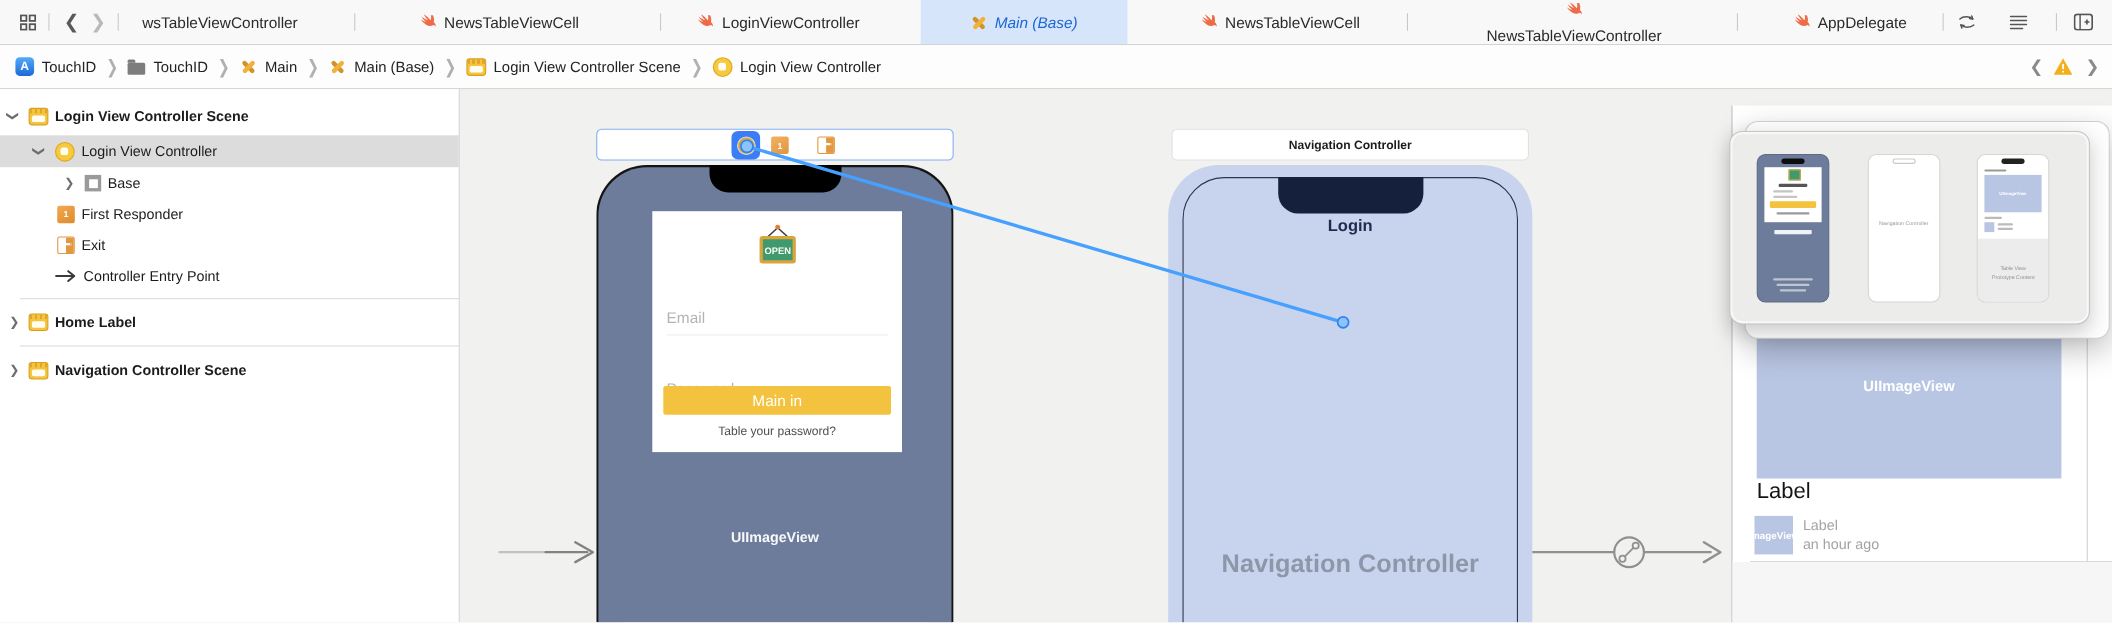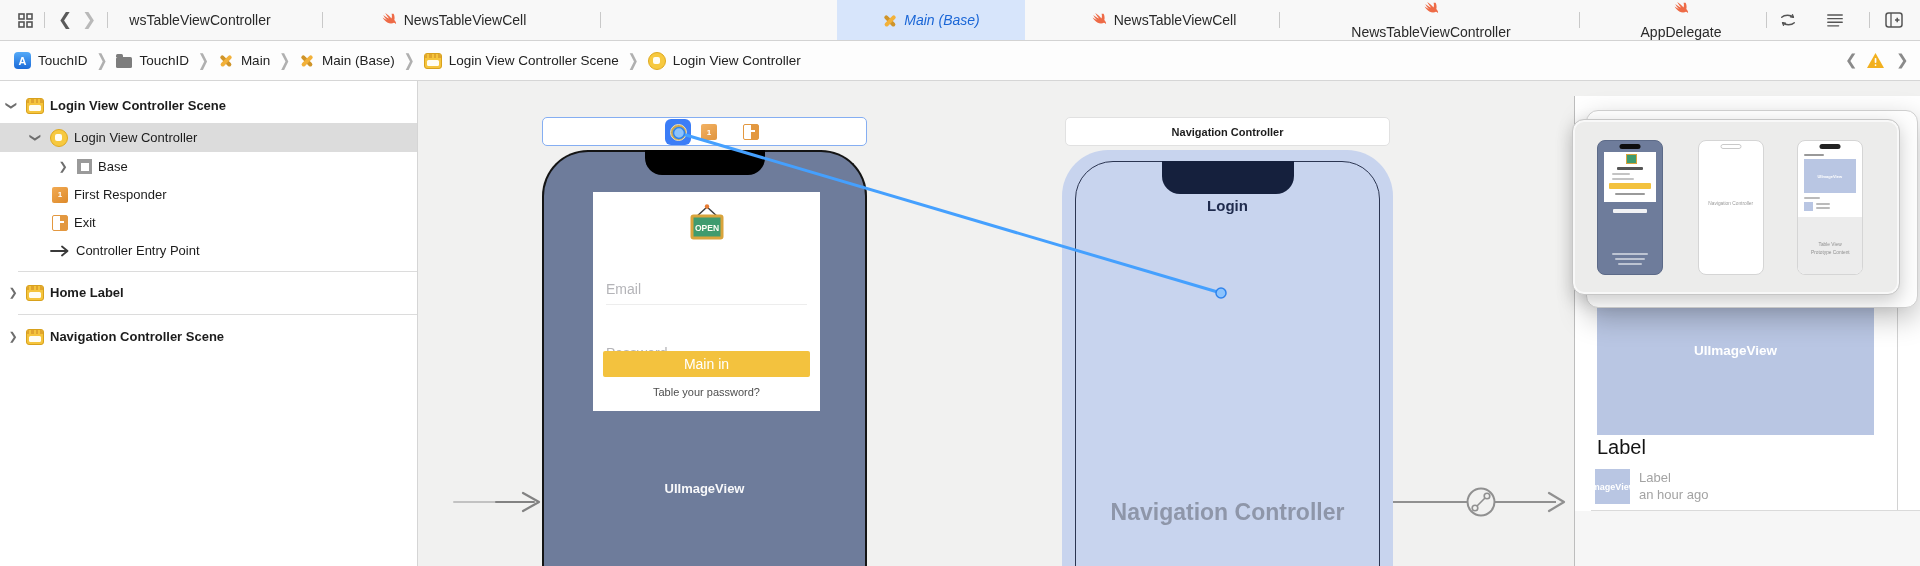--- a/index.html
+++ b/index.html
@@ -116,20 +116,28 @@
     <div class="a vsep" style="left:322px;"></div>
     <div class="a tab" style="left:348px;width:210px;">
       <span class="ticon">
           <svg width="16" height="16" viewBox="0 0 16 16">
             <path fill="#ee6b47" d="M12.6 1.8c1 2.1 1.3 4.4.7 6.3.9.9 1.6 2 1.8 3-.1.6-.3.9-.3.9s-.5-1.1-1.9-1.3c-1.6 1.1-4.2 1.2-6.6-.3C4 9.1 2.4 7.3 1.6 5.6c1.5 1.2 3.2 2.1 4.8 2.4C4.6 6.6 3 4.6 2.2 2.9c1.8 1.5 4 2.9 5.9 3.6C6.3 4.6 4.9 2.4 4.3 1c2.2 1.5 4.6 3.6 6.2 5.5.6-1.5.5-3.2.1-4.7z"></path>
           </svg>
         </span>
       <span>NewsTableViewCell</span>
     </div>
     <div class="a vsep" style="left:600px;"></div>
+    <div class="a tab" style="left:598px;width:218px;">
+      <span class="ticon">
+          <svg width="16" height="16" viewBox="0 0 16 16">
+            <path fill="#ee6b47" d="M12.6 1.8c1 2.1 1.3 4.4.7 6.3.9.9 1.6 2 1.8 3-.1.6-.3.9-.3.9s-.5-1.1-1.9-1.3c-1.6 1.1-4.2 1.2-6.6-.3C4 9.1 2.4 7.3 1.6 5.6c1.5 1.2 3.2 2.1 4.8 2.4C4.6 6.6 3 4.6 2.2 2.9c1.8 1.5 4 2.9 5.9 3.6C6.3 4.6 4.9 2.4 4.3 1c2.2 1.5 4.6 3.6 6.2 5.5.6-1.5.5-3.2.1-4.7z"></path>
+          </svg>
+        </span>
+      <span>LoginViewController</span>
+    </div>
     <div class="a tab sel" style="left:837px;width:188px;">
       <span class="sbx">
           <i class="b1"></i>
           <i class="b2"></i>
         </span>
       <span>Main (Base)</span>
     </div>
     <div class="a tab" style="left:1063px;width:200px;">
       <span class="ticon">
           <svg width="16" height="16" viewBox="0 0 16 16">
@@ -141,21 +149,21 @@
     <div class="a vsep" style="left:1279px;"></div>
     <div class="a tab" style="left:1300px;width:262px;flex-direction:column;">
       <span class="ticon">
           <svg width="16" height="16" viewBox="0 0 16 16">
             <path fill="#ee6b47" d="M12.6 1.8c1 2.1 1.3 4.4.7 6.3.9.9 1.6 2 1.8 3-.1.6-.3.9-.3.9s-.5-1.1-1.9-1.3c-1.6 1.1-4.2 1.2-6.6-.3C4 9.1 2.4 7.3 1.6 5.6c1.5 1.2 3.2 2.1 4.8 2.4C4.6 6.6 3 4.6 2.2 2.9c1.8 1.5 4 2.9 5.9 3.6C6.3 4.6 4.9 2.4 4.3 1c2.2 1.5 4.6 3.6 6.2 5.5.6-1.5.5-3.2.1-4.7z"></path>
           </svg>
         </span>
       <span>NewsTableViewController</span>
     </div>
     <div class="a vsep" style="left:1579px;"></div>
-    <div class="a tab" style="left:1600px;width:162px;flex-direction:column;">
+    <div class="a tab" style="left:1600px;width:162px;">
       <span class="ticon">
           <svg width="16" height="16" viewBox="0 0 16 16">
             <path fill="#ee6b47" d="M12.6 1.8c1 2.1 1.3 4.4.7 6.3.9.9 1.6 2 1.8 3-.1.6-.3.9-.3.9s-.5-1.1-1.9-1.3c-1.6 1.1-4.2 1.2-6.6-.3C4 9.1 2.4 7.3 1.6 5.6c1.5 1.2 3.2 2.1 4.8 2.4C4.6 6.6 3 4.6 2.2 2.9c1.8 1.5 4 2.9 5.9 3.6C6.3 4.6 4.9 2.4 4.3 1c2.2 1.5 4.6 3.6 6.2 5.5.6-1.5.5-3.2.1-4.7z"></path>
           </svg>
         </span>
       <span>AppDelegate</span>
     </div>
 
     <div class="a vsep" style="left:1766px;"></div>
     <div class="a ticon" style="left:1779px;top:11px;">

